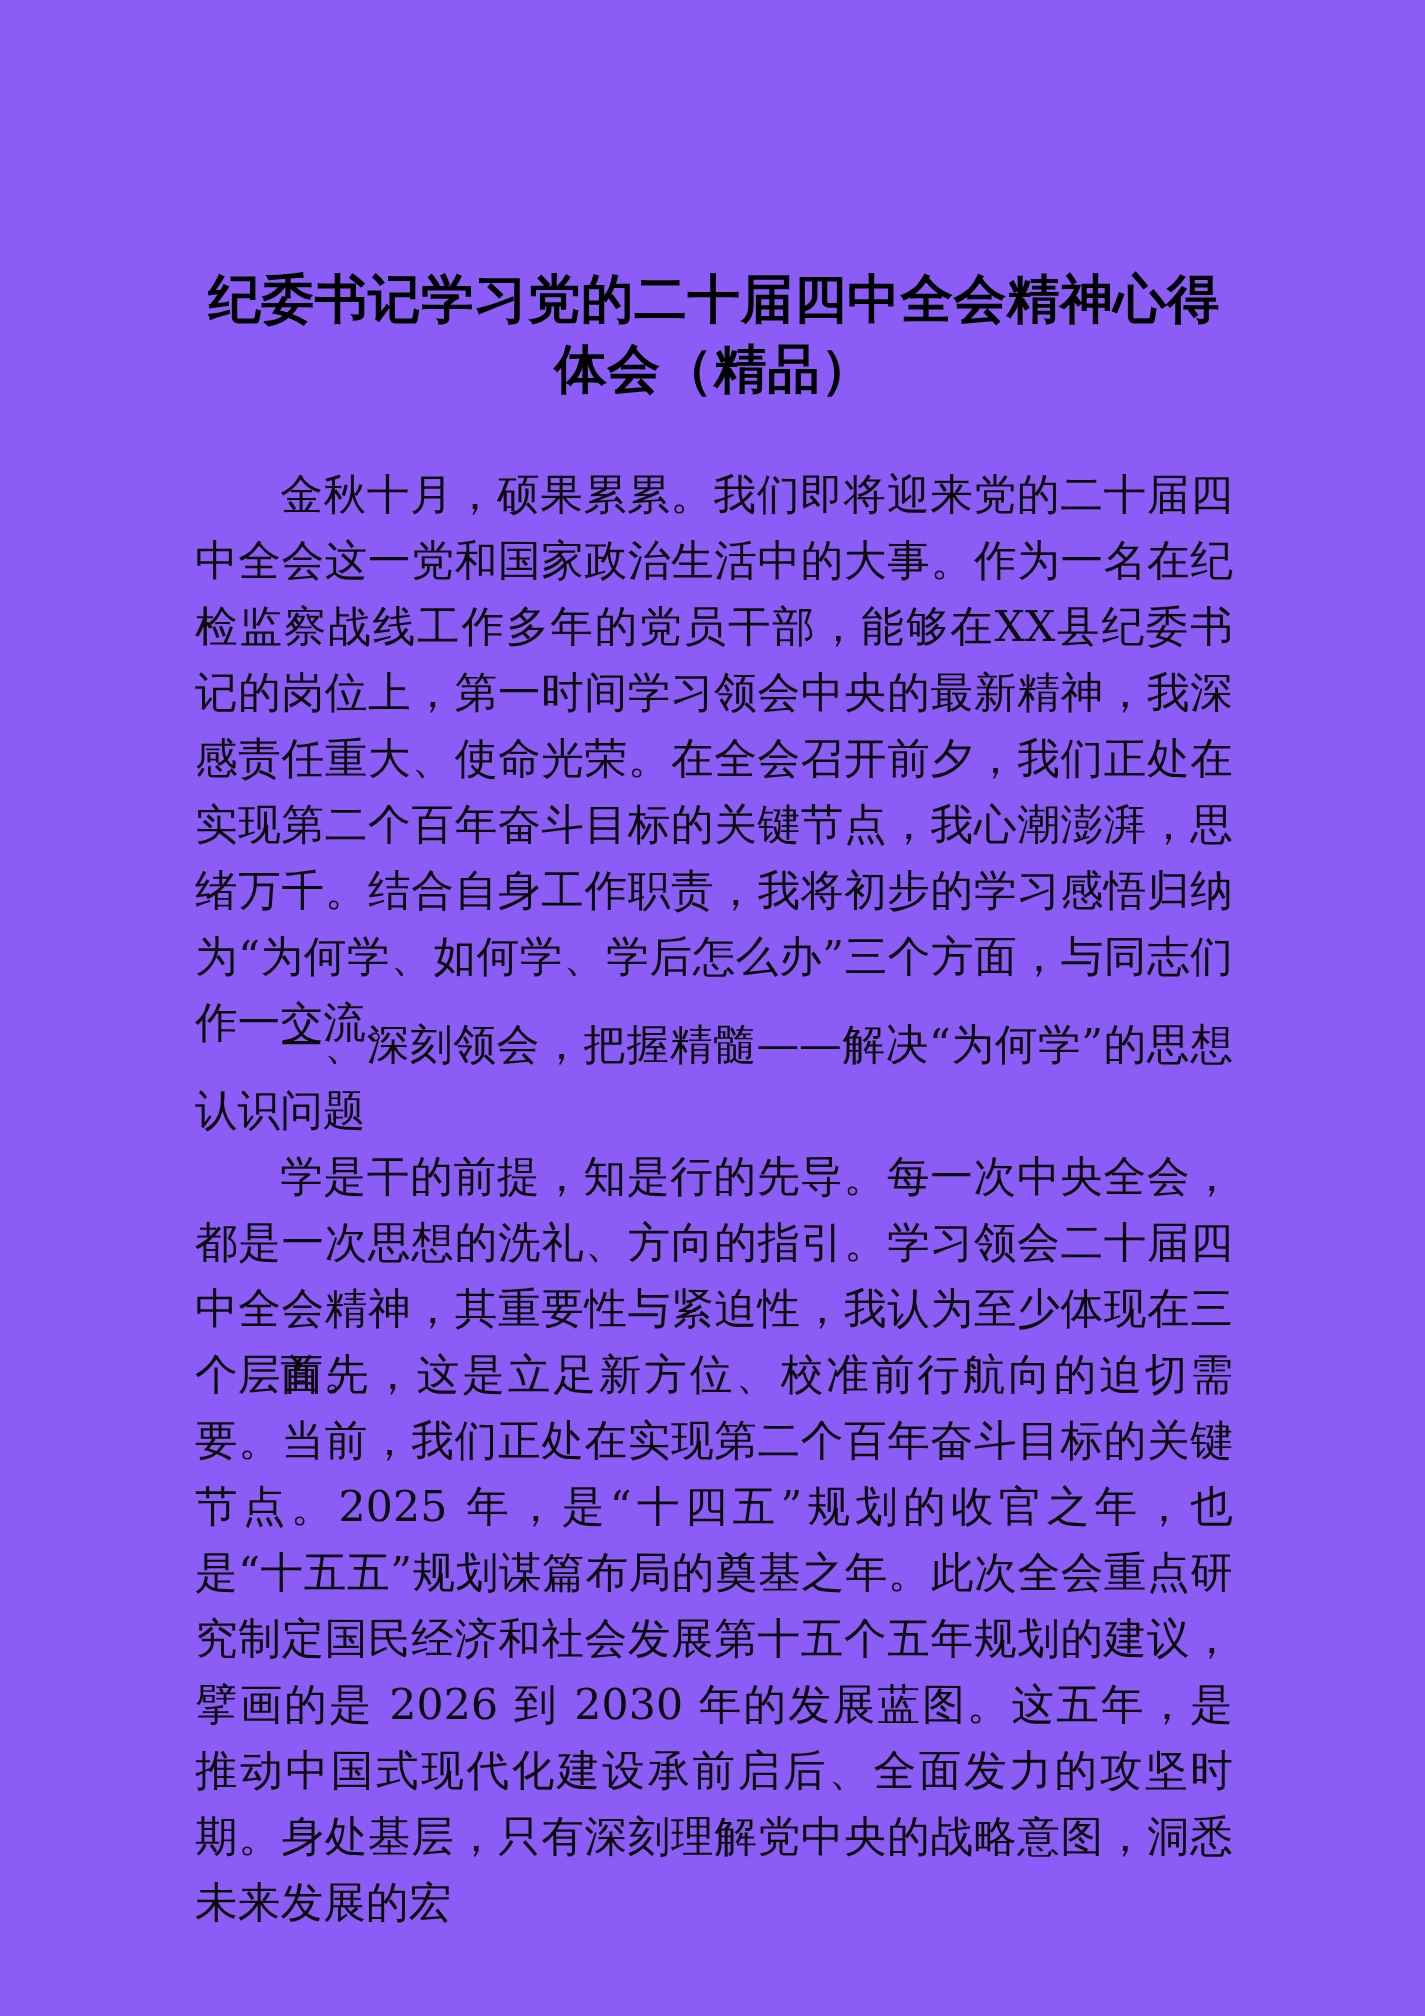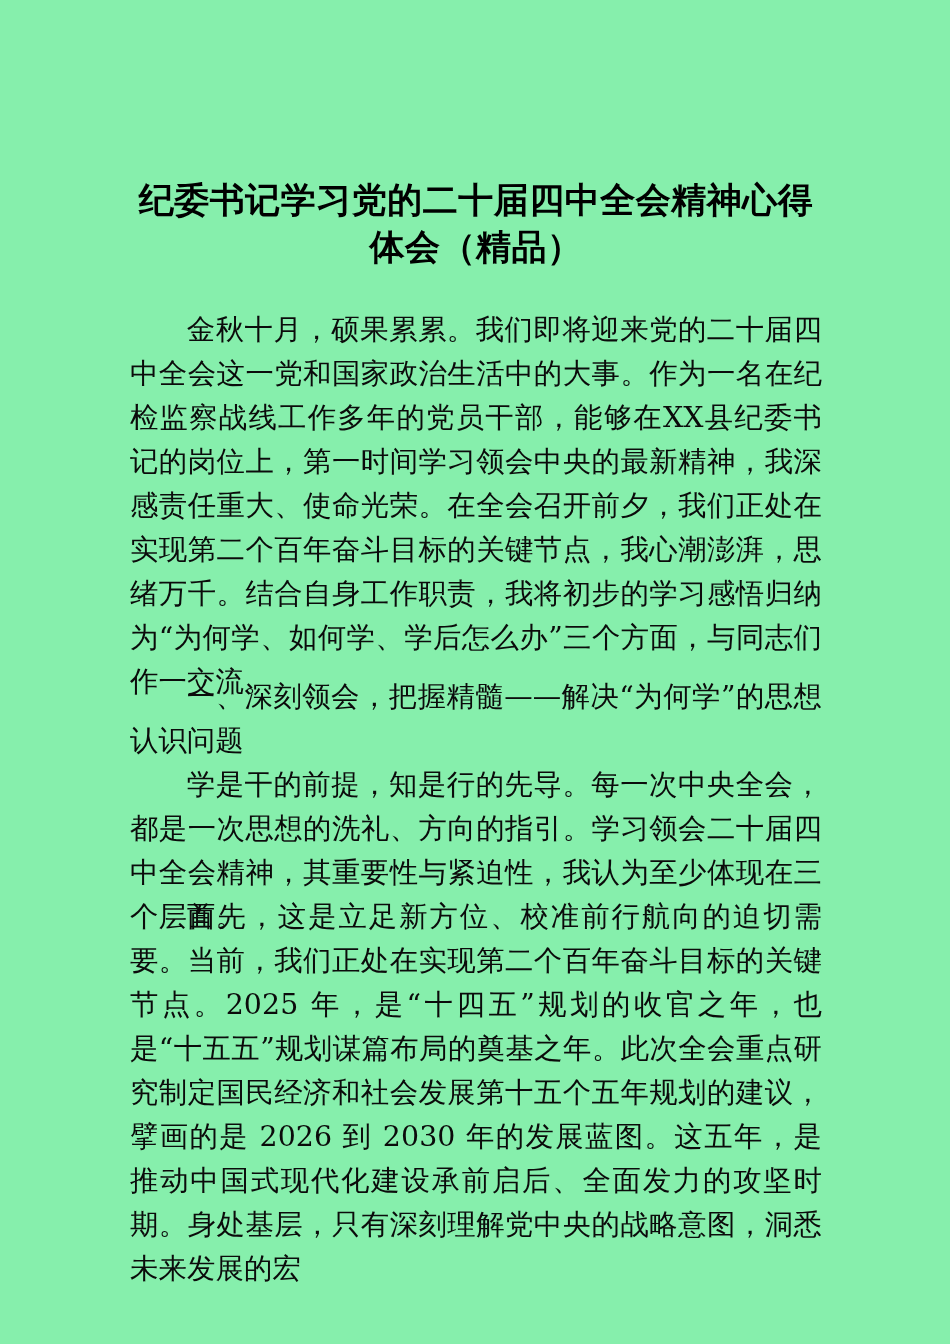--- a/index.html
+++ b/index.html
@@ -9,21 +9,21 @@
   }
 
   body {
     font-family: "DejaVu Serif", "Liberation Serif", serif;
   }
 
   .page {
     position: relative;
     width: 950px;
     height: 1344px;
-    background: #86efac;
+    background: #8b5cf6;
     overflow: hidden;
     box-sizing: border-box;
   }
 
   .content {
     position: absolute;
     left: 130px;
     top: 0;
     width: 692px;
   }

